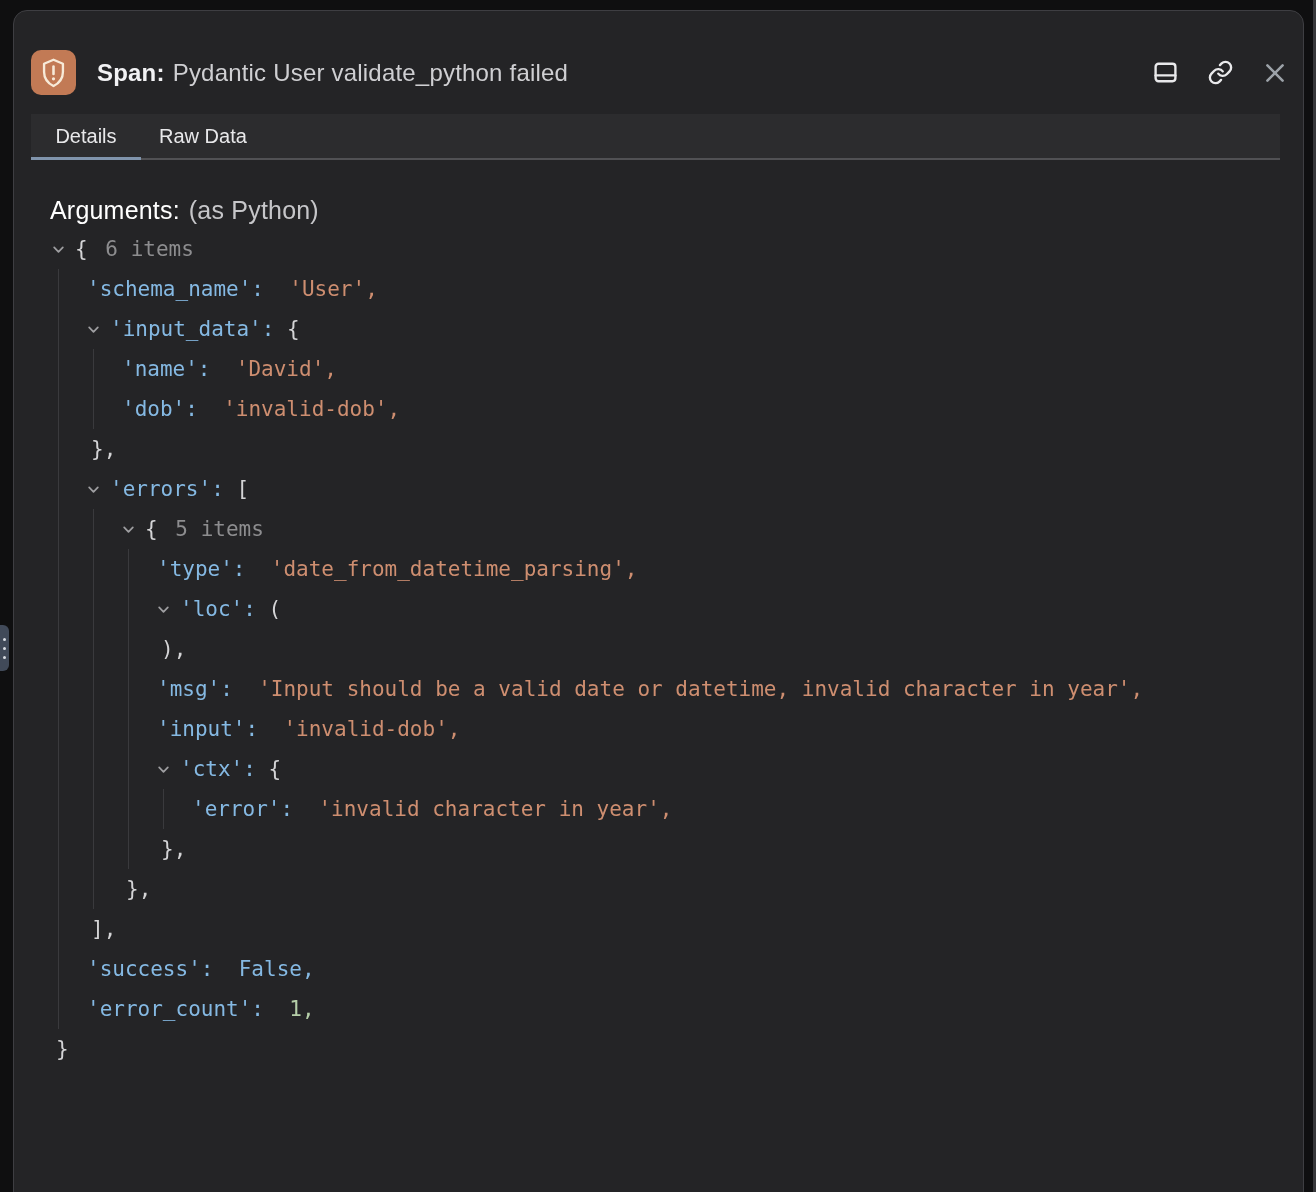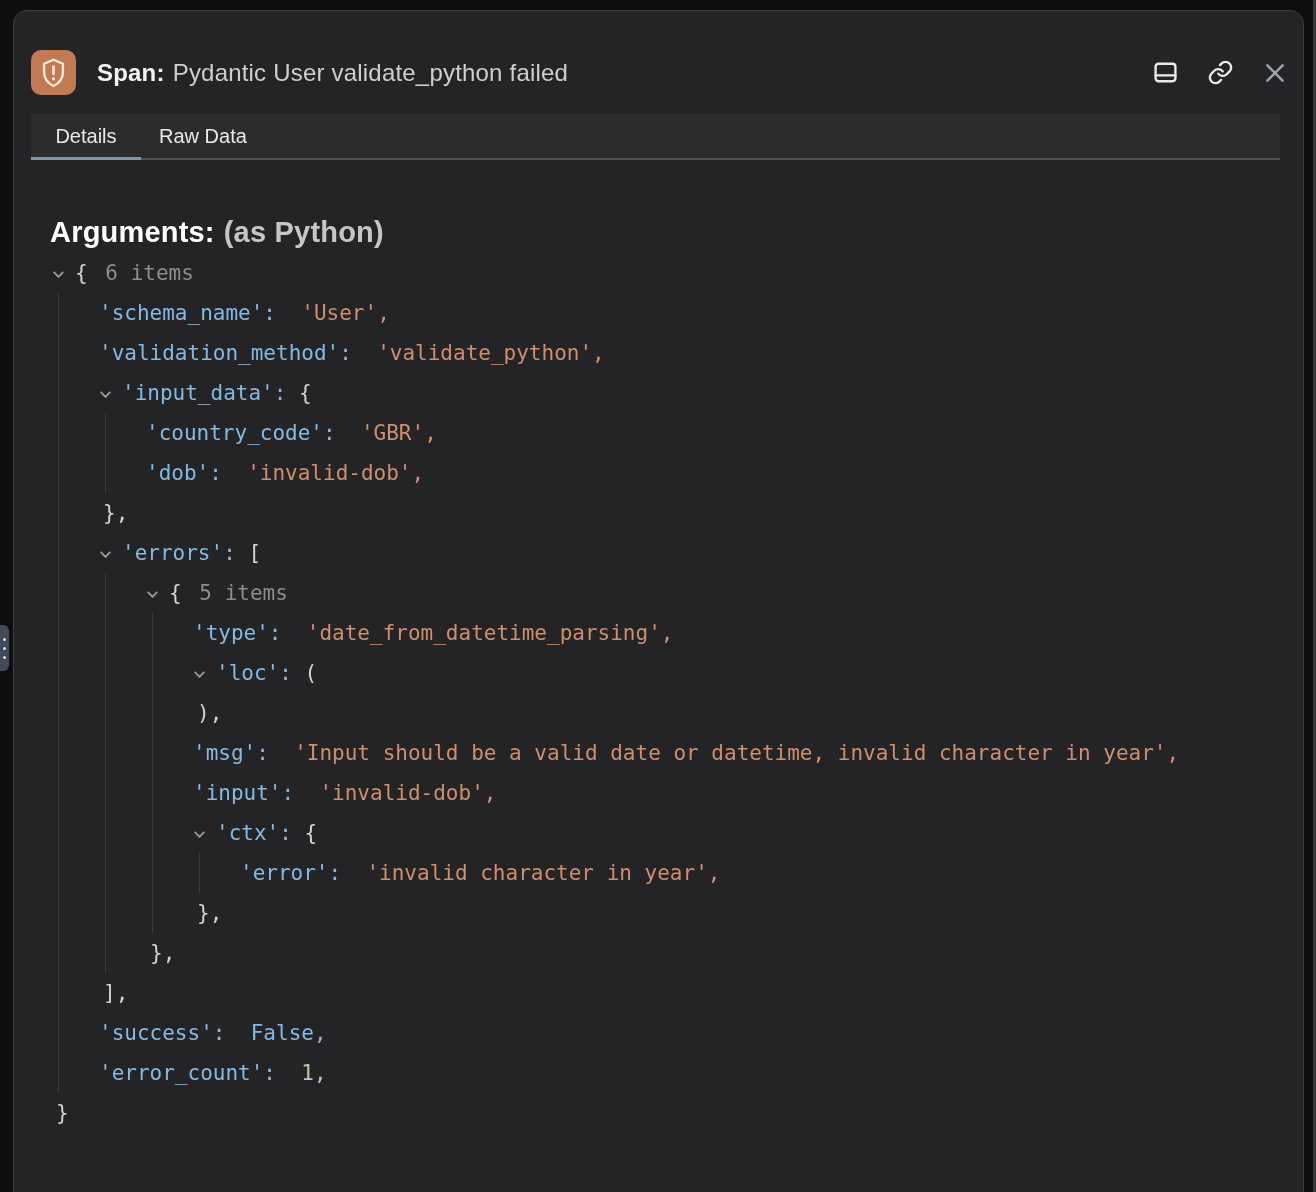--- a/index.html
+++ b/index.html
@@ -50,33 +50,33 @@
     font-size:20px;color:#e8e8ea;cursor:pointer;position:relative;min-width:110px;justify-content:center;
   }
   .tab.active::after{
     content:"";position:absolute;left:0;right:0;bottom:-2px;height:3px;
     background:var(--tab_underline,#8094ac);
   }
 
   
   .content{padding:0;}
   h1.args{
-    margin:56px 0 4px 36px;font-size:29px;line-height:1.15;
-    font-weight:700;color:#ffffff;letter-spacing:.2px;
+    margin:36px 0 4px 36px;font-size:25px;line-height:1.15;
+    font-weight:400;color:#ffffff;letter-spacing:.2px;
   }
   h1.args .suffix{color:#c6c6c9;margin-left:9px;}
 
   .code{
     font-family:"DejaVu Sans Mono",monospace;
     font-size:21px;
     padding-left:38px;margin-top:2px;
     color:#d4d4d6;
   }
   .row{height:40px;display:flex;align-items:center;white-space:nowrap;}
-  .children{margin-left:6px;border-left:1px solid #3a3a3d;padding-left:40px;}
+  .children{margin-left:6px;border-left:1px solid #3a3a3d;padding-left:28px;}
   .row.close{padding-left:4px;}
   .chev{width:23px;height:14px;display:inline-flex;align-items:center;flex:0 0 auto;margin-top:2px;}
   .k{color:var(--key,#85b9e3);}
   .v-str{color:var(--str,#ce8e70);margin-left:2ch;}
   .v-bool{color:var(--bool,#85b9e3);margin-left:2ch;}
   .v-num{color:var(--num,#b5cea8);margin-left:2ch;}
   .punct{color:var(--punct,#d4d4d6);}
   .punct.after-key{margin-left:1ch;}
   .items-label{color:var(--count,#8d8d8f);margin-left:1.4ch;}
 
@@ -152,36 +152,32 @@
             </span>
             <span class="punct">{</span>
             <span class="items-label">6 items</span>
           </div>
           <div class="children">
             <div class="row">
               <span class="k">'schema_name':</span>
               <span class="v-str">'User',</span>
             </div>
             <div class="row">
-              <span class="k">'validation_method':</span>
-              <span class="v-str">'validate_python',</span>
-            </div>
-            <div class="row">
               <span class="chev">
                 <svg width="13" height="13" viewBox="0 0 12 12" fill="none" stroke="#9e9ea1" stroke-width="1.6" stroke-linecap="round" stroke-linejoin="round">
                   <polyline points="2,4 6,8.2 10,4"></polyline>
                 </svg>
               </span>
               <span class="k">'input_data':</span>
               <span class="punct after-key">{</span>
             </div>
             <div class="children">
               <div class="row">
-                <span class="k">'country_code':</span>
-                <span class="v-str">'GBR',</span>
+                <span class="k">'name':</span>
+                <span class="v-str">'David',</span>
               </div>
               <div class="row">
                 <span class="k">'dob':</span>
                 <span class="v-str">'invalid-dob',</span>
               </div>
             </div>
             <div class="row close">
               <span class="punct">},</span>
             </div>
             <div class="row">

